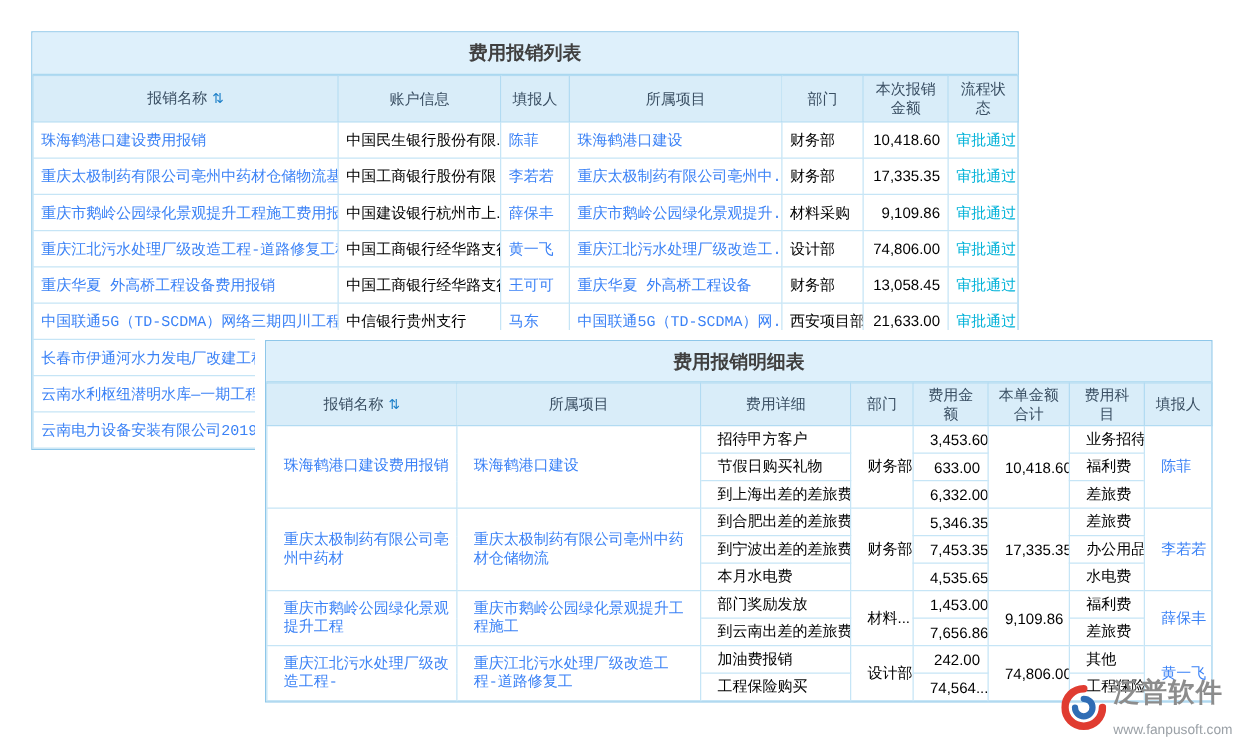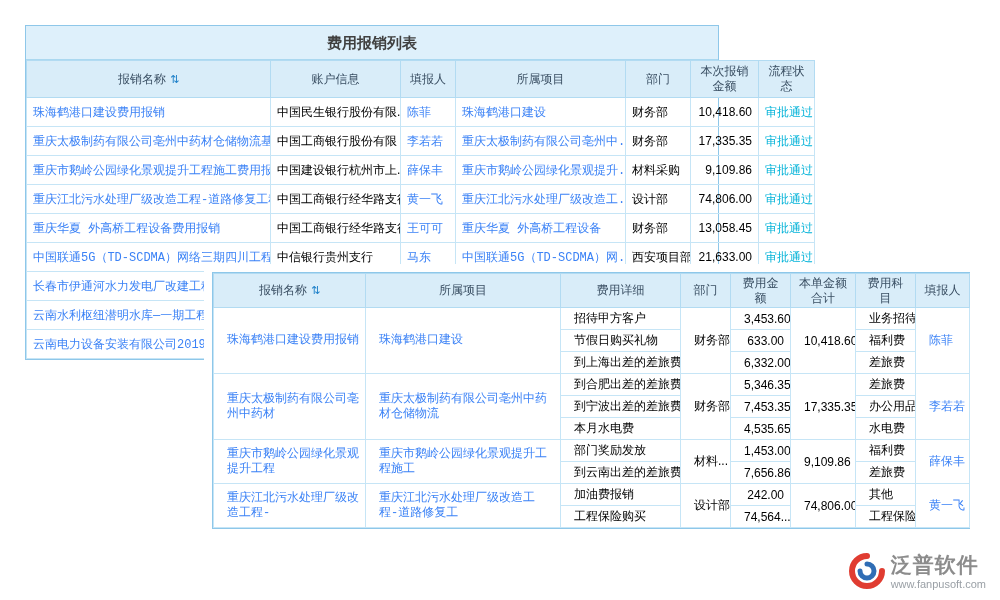--- a/index.html
+++ b/index.html
@@ -22,36 +22,36 @@
   td { white-space:nowrap; }
   td.wrap { white-space:normal; line-height:1.25; }
   td.left { text-align:left; }
   td.center { text-align:left; }
   td.num { text-align:right; }
   td.link { color:#3b82f6;font-family:Liberation Mono, monospace; }
   td.status { color:#00b2d8; }
   .sort-ic { color:#1e80c9; font-size:11px; margin-left:4px; cursor:pointer; }
 
   
-  #panel-list { position:absolute; left:25px; top:25px; width:694px; }
+  #panel-list { position:absolute; left:25px; top:25px; width:790px; }
   #panel-list .panel-title { height:34px; line-height:34px; }
   #panel-list th { height:37px; }
   #panel-list td { height:29px; }
 
   
   #detail-wrap { position:absolute; left:204px; top:264px; width:774px; background:#fff; padding:8px; z-index:5; }
   #panel-detail .panel-title { height:33px; line-height:33px; }
   #panel-detail th { height:34px; }
   #panel-detail td { height:22px;padding-left:13px; }
 
   
   #logo { position:absolute; right:14px; bottom:10px; display:flex; align-items:center; gap:6px; z-index:10; }
   #logo .txt { display:flex; flex-direction:column; line-height:1.1; }
   #logo .nm { font-size:21px; font-weight:bold; color:#8c8c8c; letter-spacing:1px; }
-  #logo .url { font-size:11px; color:#9aa0a6; margin-top:2px; }
+  #logo .url { font-size:11px; color:#9aa0a6; margin-top:12px; }
 </style>
 </head>
 <body>
 
 <div id="panel-list" class="panel">
   <div class="panel-title">费用报销列表</div>
   <table>
     <colgroup>
       <col style="width:244px">
         <col style="width:130px">
@@ -153,20 +153,21 @@
           <td class="center"></td>
           <td class="num"></td>
           <td class="center status"></td>
         </tr>
       </tbody>
   </table>
 </div>
 
 <div id="detail-wrap">
   <div id="panel-detail" class="panel">
+    <div class="panel-title">费用报销明细表</div>
     <table>
       <colgroup>
         <col style="width:152px">
           <col style="width:195px">
           <col style="width:120px">
           <col style="width:50px">
         <col style="width:60px">
           <col style="width:65px">
           <col style="width:60px">
           <col style="width:54px">

